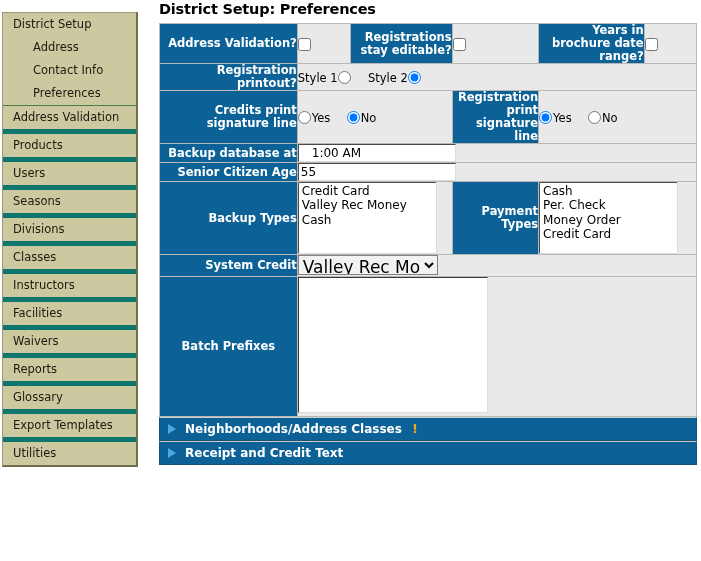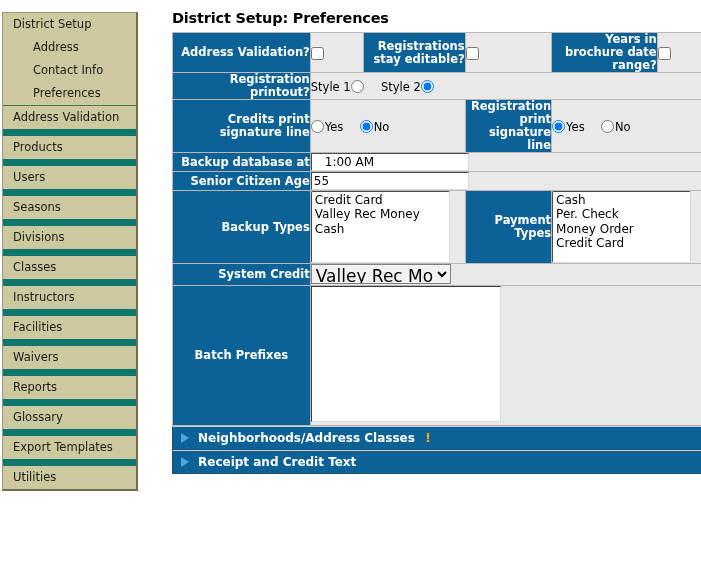--- a/index.html
+++ b/index.html
@@ -40,30 +40,29 @@
     white-space: nowrap;
     cursor: default;
     background: #ccc9a0;
   }
   .nav-item.sub {
     text-align: center;
     padding-left: 30px;
     text-align: left;
   }
   .nav-item.top-level {
-    border-bottom: 7px solid #0f766e;
+    border-bottom: 5px solid #0f766e;
   }
 
   
   #main {
     position: absolute;
     left: 159px;
-    top: 9px;
+    top: 0;
     width: 498px;
-    margin-left: 13px;
   }
   #page-title {
     font-size: 14.5px;
     font-weight: bold;
     color: #000000;
     padding: 1px 0 6px 0;
     letter-spacing: -0.2px;
   }
 
   table.prefs {

